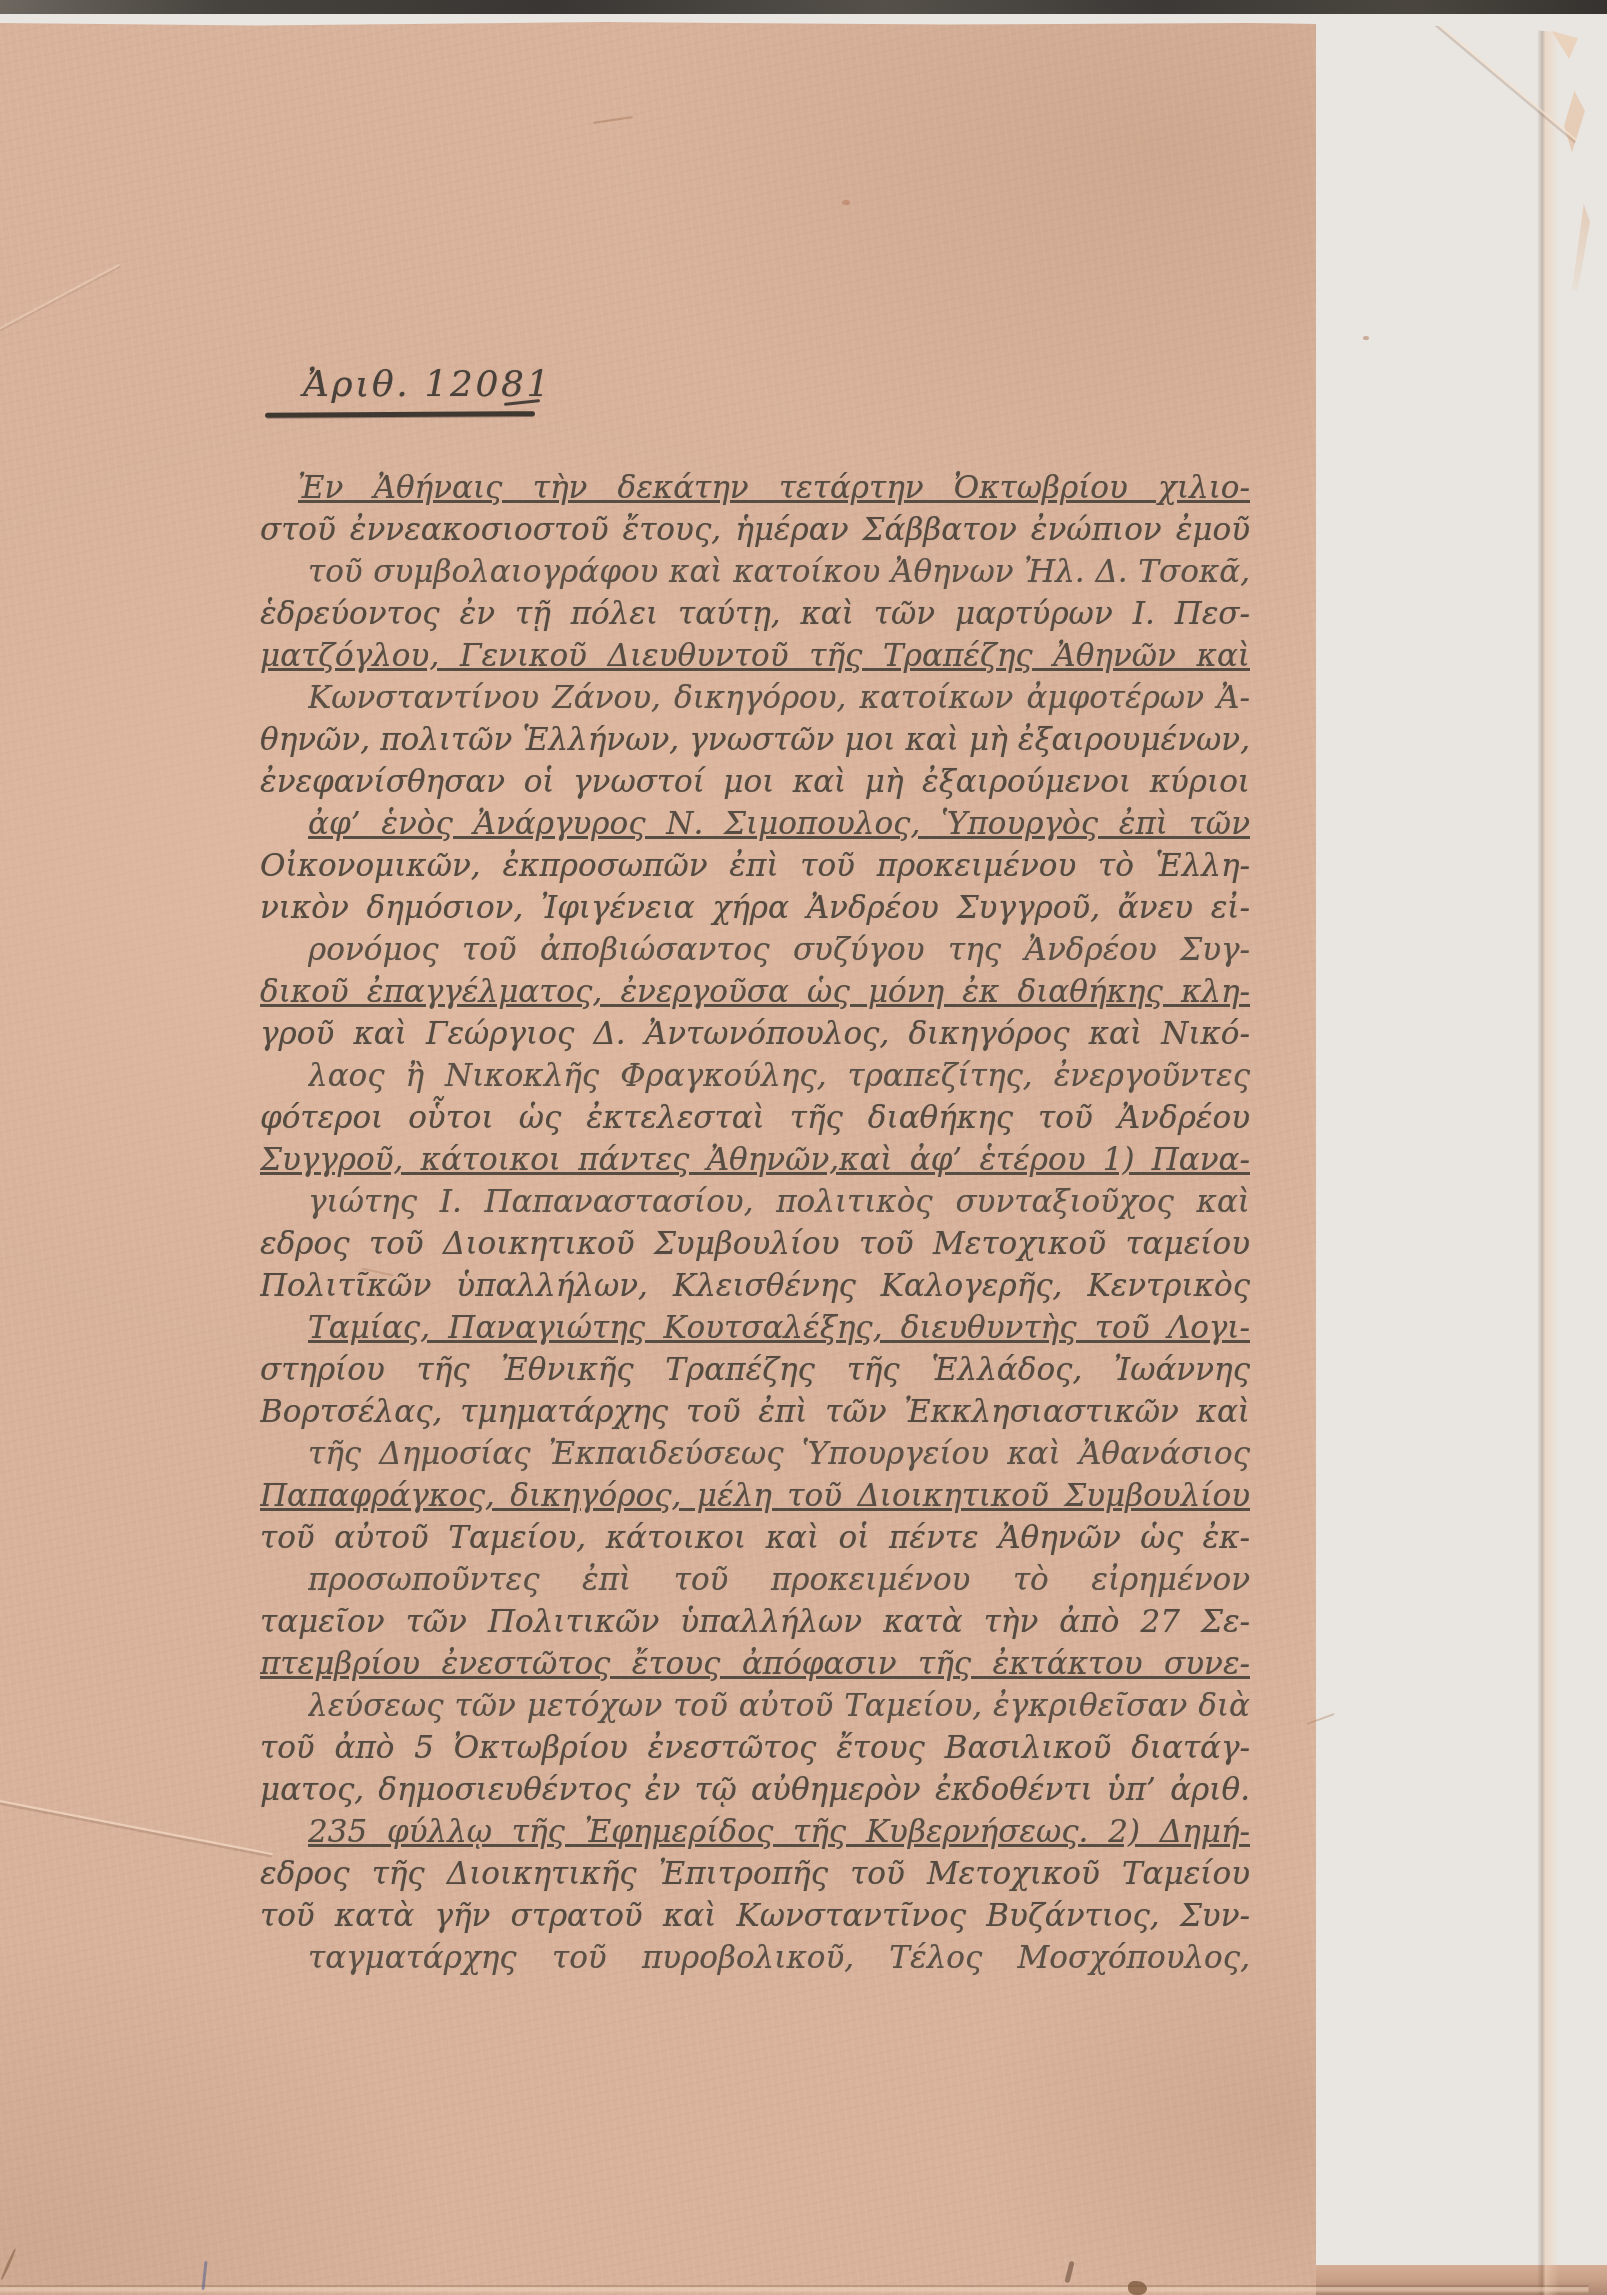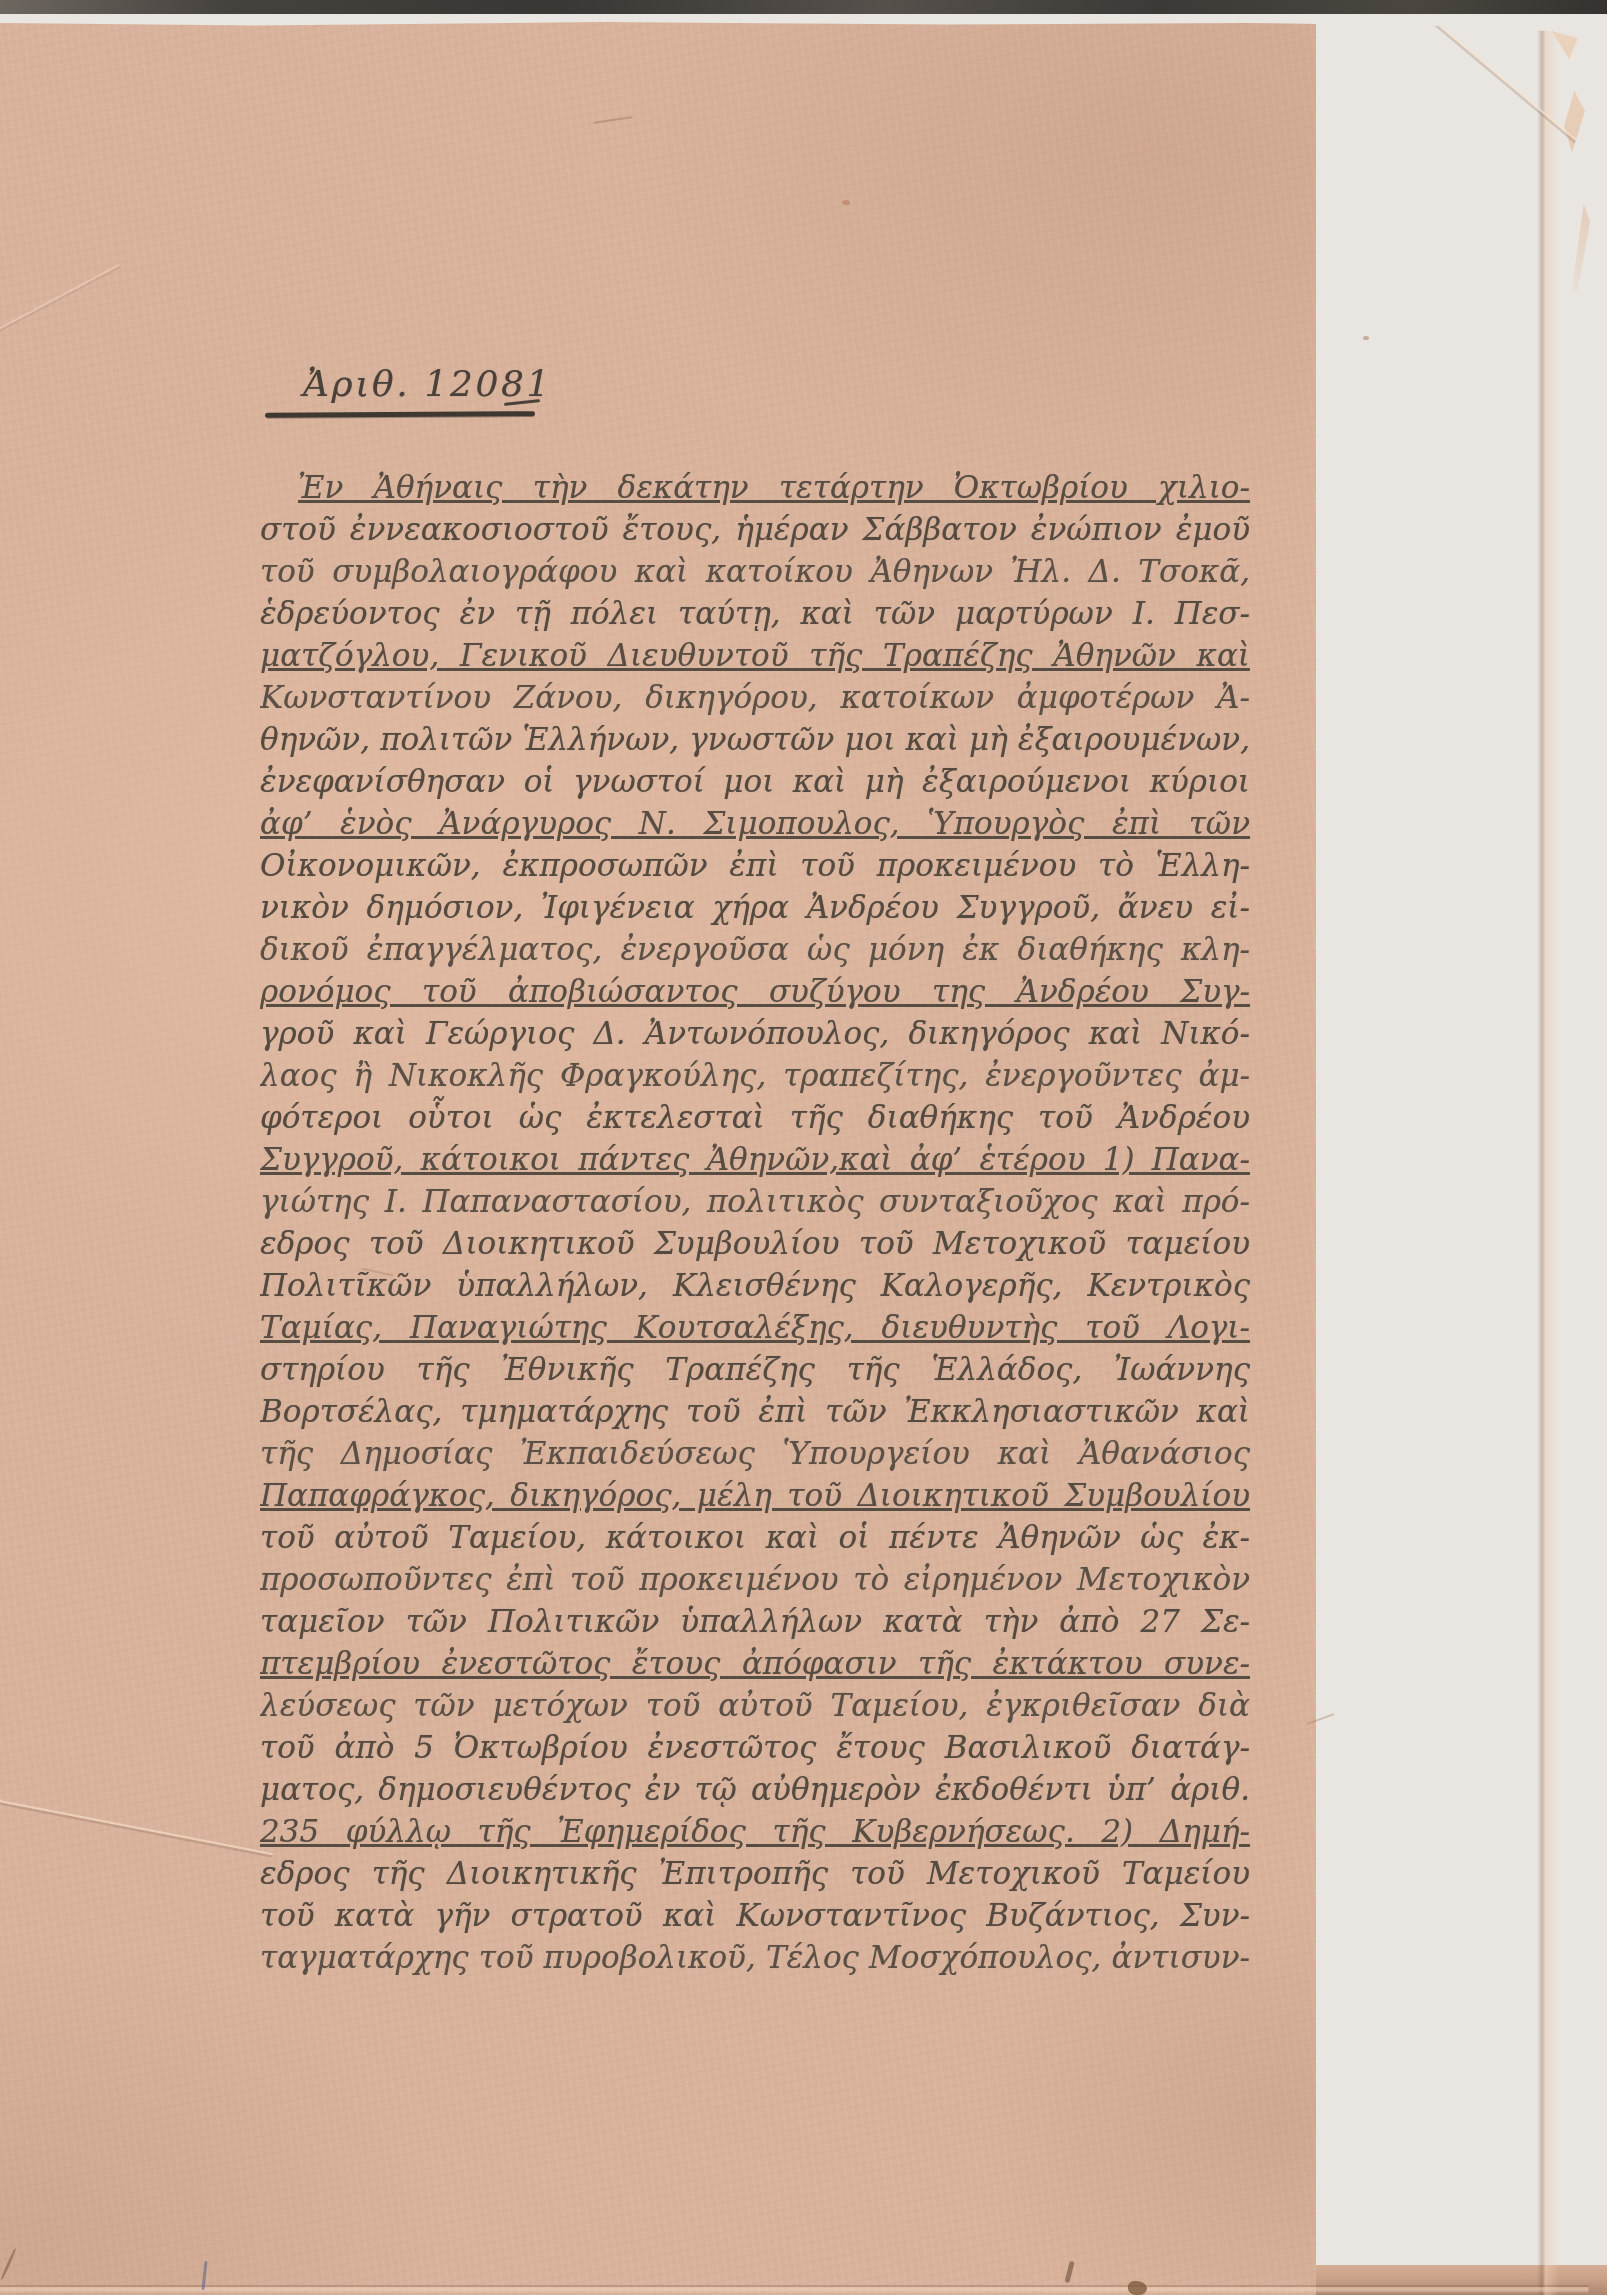--- a/index.html
+++ b/index.html
@@ -89,21 +89,21 @@
     font-style:italic;color:#544a40;
     font-size:31px;line-height:42px;
     text-shadow:0 0 0.9px rgba(84,74,64,.45);
   }
   .text-block .line{
     height:42px;overflow:hidden;
     text-align:justify;text-align-last:justify;
     white-space:normal;
   }
   .text-block .line.first{padding-left:38px;}
-  .text-block .line:nth-child(3n){opacity:.94;}
+  .text-block .line:nth-child(3n){opacity:.94;margin-left:48px;}
   .text-block .line:nth-child(4n+1){opacity:.97;text-decoration:underline;}
 </style>
 </head>
 <body>
 
 <div class="scan-top"></div>
 
 <div class="under-page">
   <span class="under-mark" style="left:464px;top:20.6px;width:31px;height:7.7px;"></span>
   <span class="under-mark" style="left:713px;top:22.3px;width:26px;height:6.9px;"></span>
@@ -139,22 +139,22 @@
       <div class="line">στοῦ ἐννεακοσιοστοῦ ἔτους, ἡμέραν Σάββατον ἐνώπιον ἐμοῦ</div>
       <div class="line">τοῦ συμβολαιογράφου καὶ κατοίκου Ἀθηνων Ἠλ. Δ. Τσοκᾶ,</div>
       <div class="line">ἑδρεύοντος ἐν τῇ πόλει ταύτῃ, καὶ τῶν μαρτύρων Ι. Πεσ-</div>
       <div class="line">ματζόγλου, Γενικοῦ Διευθυντοῦ τῆς Τραπέζης Ἀθηνῶν καὶ</div>
       <div class="line">Κωνσταντίνου Ζάνου, δικηγόρου, κατοίκων ἀμφοτέρων Ἀ-</div>
       <div class="line">θηνῶν, πολιτῶν Ἑλλήνων, γνωστῶν μοι καὶ μὴ ἐξαιρουμένων,</div>
       <div class="line">ἐνεφανίσθησαν οἱ γνωστοί μοι καὶ μὴ ἐξαιρούμενοι κύριοι</div>
       <div class="line">ἀφ’ ἑνὸς Ἀνάργυρος Ν. Σιμοπουλος, Ὑπουργὸς ἐπὶ τῶν</div>
       <div class="line">Οἰκονομικῶν, ἐκπροσωπῶν ἐπὶ τοῦ προκειμένου τὸ Ἑλλη-</div>
       <div class="line">νικὸν δημόσιον, Ἰφιγένεια χήρα Ἀνδρέου Συγγροῦ, ἄνευ εἰ-</div>
+      <div class="line">ρονόμος τοῦ ἀποβιώσαντος συζύγου της Ἀνδρέου Συγ-</div>
       <div class="line">δικοῦ ἐπαγγέλματος, ἐνεργοῦσα ὡς μόνη ἐκ διαθήκης κλη-</div>
-      <div class="line">ρονόμος τοῦ ἀποβιώσαντος συζύγου της Ἀνδρέου Συγ-</div>
       <div class="line">γροῦ καὶ Γεώργιος Δ. Ἀντωνόπουλος, δικηγόρος καὶ Νικό-</div>
       <div class="line">λαος ἢ Νικοκλῆς Φραγκούλης, τραπεζίτης, ἐνεργοῦντες ἀμ-</div>
       <div class="line">φότεροι οὗτοι ὡς ἐκτελεσταὶ τῆς διαθήκης τοῦ Ἀνδρέου</div>
       <div class="line">Συγγροῦ, κάτοικοι πάντες Ἀθηνῶν,καὶ ἀφ’ ἑτέρου 1) Πανα-</div>
       <div class="line">γιώτης Ι. Παπαναστασίου, πολιτικὸς συνταξιοῦχος καὶ πρό-</div>
       <div class="line">εδρος τοῦ Διοικητικοῦ Συμβουλίου τοῦ Μετοχικοῦ ταμείου τῶν</div>
       <div class="line">Πολιτῖκῶν ὑπαλλήλων, Κλεισθένης Καλογερῆς, Κεντρικὸς</div>
       <div class="line">Ταμίας, Παναγιώτης Κουτσαλέξης, διευθυντὴς τοῦ Λογι-</div>
       <div class="line">στηρίου τῆς Ἐθνικῆς Τραπέζης τῆς Ἑλλάδος, Ἰωάννης</div>
       <div class="line">Βορτσέλας, τμηματάρχης τοῦ ἐπὶ τῶν Ἐκκλησιαστικῶν καὶ</div>

